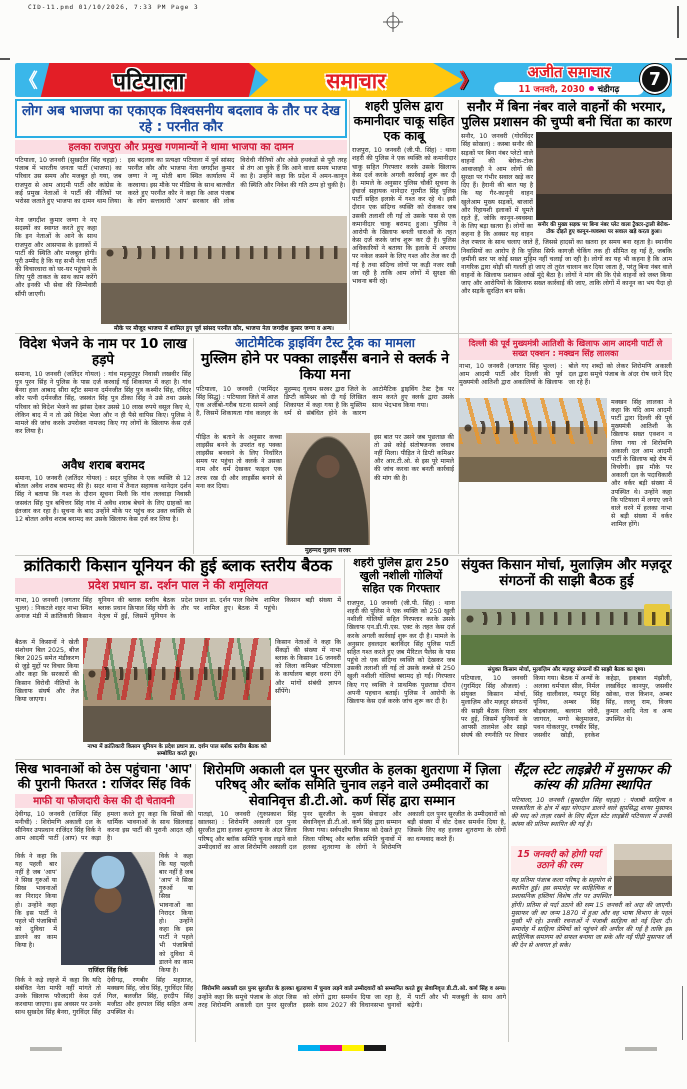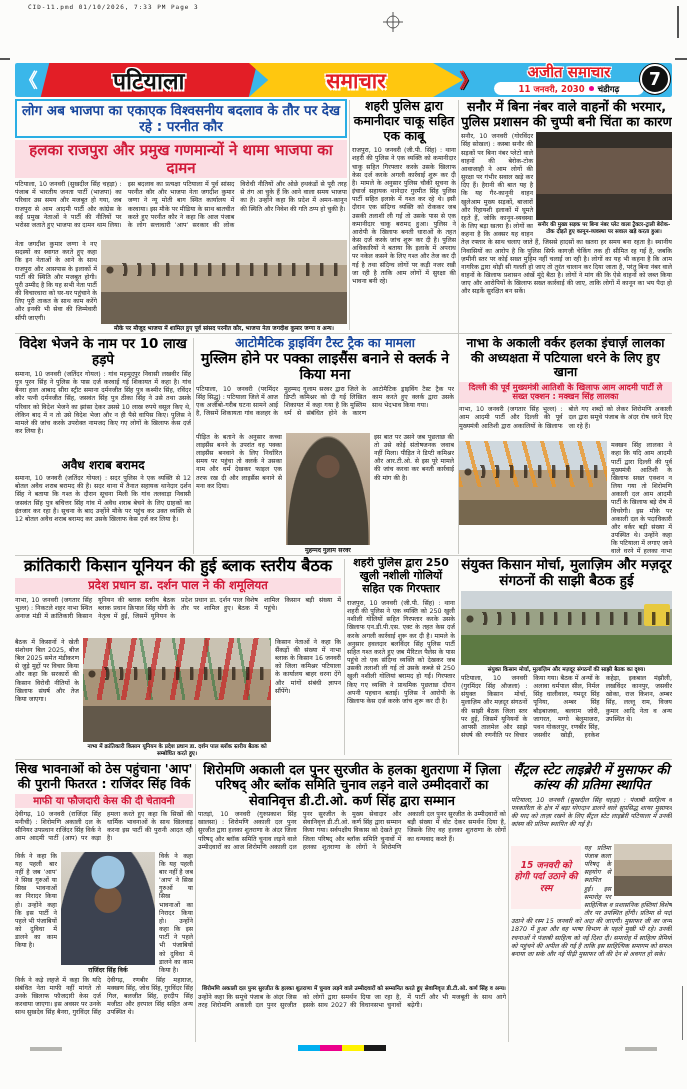--- a/index.html
+++ b/index.html
@@ -83,21 +83,21 @@
       linear-gradient(180deg,#c9b9a5,#a08b73);}
   .photo--portrait::after{display:none;}
   .photo--virk{background:radial-gradient(circle at 50% 18%,#9cc4e0 16px,transparent 17px),
       radial-gradient(circle at 50% 42%,#77573f 13px,transparent 14px),
       radial-gradient(ellipse at 50% 100%,#3c4250 52px,transparent 53px),
       linear-gradient(180deg,#d7d2c8,#b9b2a4);}
   .photo--virk::after{display:none;}
   .photo--statue{background:linear-gradient(180deg,#4a423a,#2d2username 60%,#201c18);}
   .photo--statue::after{display:none;}
   .hi-box{background:#fdecec;color:#d11a39;font-weight:800;font-size:9px;line-height:1.3;
-      text-align:center;padding:14px 2px;float:left;width:70px;margin:2px 3px 1px 0;}
+      text-align:center;padding:3px 2px;float:left;width:96px;margin:2px 3px 1px 0;}
   .float-r{float:right;margin:0 0 2px 3px;}
 
   
   .vrule{position:absolute;width:1px;background:#c9c9c4;}
   .hrule{position:absolute;height:1px;background:#c9c9c4;}
 </style>
 </head>
 <body>
 
 <div class="page">
@@ -128,21 +128,21 @@
         <span class="date">11 जनवरी, 2030</span>
         <span class="dot"></span>
         <span class="city">चंडीगढ़</span>
       </div>
     </div>
     <div class="page-circle">7</div>
   </div>
 
   <div class="article" style="left:15px;top:99px;width:332px;height:233px;">
     <div class="hl-boxed">लोग अब भाजपा का एकाएक विश्वसनीय बदलाव के तौर पर देख रहे : परनीत कौर</div>
-    <div class="subbar" style="font-size:15px;">हलका राजपुरा और प्रमुख गणमान्यों ने थामा भाजपा का दामन</div>
+    <div class="subbar" style="font-size:10px;">हलका राजपुरा और प्रमुख गणमान्यों ने थामा भाजपा का दामन</div>
     <div class="body cols3" style="height:58px;margin-top:2px;">पटियाला, 10 जनवरी (सुखदील सिंह चहड़ा) : पंजाब में भारतीय जनता पार्टी (भाजपा) का परिवार उस समय और मजबूत हो गया, जब राजपुरा से आम आदमी पार्टी और कांग्रेस के कई प्रमुख नेताओं ने पार्टी की नीतियों पर भरोसा जताते हुए भाजपा का दामन थाम लिया। इस बदलाव का प्रत्यक्षा पटियाला में पूर्व सांसद परनीत कौर और भाजपा नेता जगदीश कुमार जग्गा ने न्यू मोती बाग स्थित कार्यालय में करवाया। इस मौके पर मीडिया के साथ बातचीत करते हुए परनीत कौर ने कहा कि आज पंजाब के लोग सत्ताधारी 'आप' सरकार की लोक विरोधी नीतियों और ओछे हथकंडों से पूरी तरह से तंग आ चुके हैं कि आने वाला समय भाजपा का है। उन्होंने कहा कि प्रदेश में अमन-कानून की स्थिति और निवेश की गति ठप्प हो चुकी है।</div>
     <div class="row" style="flex:1;margin-top:2px;">
       <div class="body" style="width:82px;flex:none;">नेता जगदीश कुमार जग्गा ने नए सदस्यों का स्वागत करते हुए कहा कि इन नेताओं के आने के साथ राजपुरा और आसपास के इलाकों में पार्टी की स्थिति और मजबूत होगी। पूरी उम्मीद है कि यह सभी नेता पार्टी की विचारधारा को घर-घर पहुंचाने के लिए पूरी ताकत के साथ काम करेंगे और इनकी भी सेवा की जिम्मेवारी सौंपी जाएगी।</div>
       <div style="flex:1;display:flex;flex-direction:column;">
         <div class="photo" style="flex:1;"></div>
         <div class="caption">मौके पर मौजूद भाजपा में शामिल हुए पूर्व सांसद परनीत कौर, भाजपा नेता जगदीश कुमार जग्गा व अन्य।</div>
       </div>
     </div>
   </div>
 
@@ -177,21 +177,20 @@
       <div class="body" style="width:86px;flex:none;">पीड़ित के बताने के अनुसार कच्चा लाइसैंस बनने के उपरांत वह पक्का लाइसैंस बनवाने के लिए निर्धारित समय पर पहुंचा तो क्लर्क ने उसका नाम और धर्म देखकर फाइल एक तरफ रख दी और लाइसैंस बनाने से मना कर दिया।</div>
       <div style="width:84px;flex:none;display:flex;flex-direction:column;">
         <div class="photo photo--portrait" style="flex:1;"></div>
         <div class="caption" style="font-size:6.2px;">मुहम्मद गुलाम सरवर</div>
       </div>
       <div class="body" style="flex:1;">इस बात पर उसने जब पूछताछ की तो उसे कोई संतोषजनक जवाब नहीं मिला। पीड़ित ने डिप्टी कमिश्नर और आर.टी.ओ. से इस पूरे मामले की जांच करवा कर बनती कार्रवाई की मांग की है।</div>
     </div>
   </div>
 
   <div class="article" style="left:459px;top:336px;width:213px;height:218px;">
-    <div class="hl" style="font-size:12.3px;">नाभा के अकाली वर्कर हलका इंचार्ज़ लालका की अध्यक्षता में पटियाला धरने के लिए हुए खाना</div>
     <div class="subbar" style="font-size:8.2px;">दिल्ली की पूर्व मुख्यमंत्री आतिशी के खिलाफ आम आदमी पार्टी ले सख्त एक्शन : मक्खन सिंह लालका</div>
     <div class="body cols2" style="height:34px;margin-top:2px;">नाभा, 10 जनवरी (जगतार सिंह भुल्ल) : आम आदमी पार्टी और दिल्ली की पूर्व मुख्यमंत्री आतिशी द्वारा अकालियों के खिलाफ बोले गए शब्दों को लेकर शिरोमणि अकाली दल द्वारा समूचे पंजाब के अंदर रोष धरने दिए जा रहे हैं।</div>
     <div class="row" style="flex:1;margin-top:2px;">
       <div class="photo photo--flags" style="width:148px;flex:none;height:84px;align-self:flex-start;"></div>
       <div class="body" style="flex:1;">मक्खन सिंह लालका ने कहा कि यदि आम आदमी पार्टी द्वारा दिल्ली की पूर्व मुख्यमंत्री आतिशी के खिलाफ सख्त एक्शन न लिया गया तो शिरोमणि अकाली दल आम आदमी पार्टी के खिलाफ बड़े रोष में विचरेगी। इस मौके पर अकाली दल के पदाधिकारी और वर्कर बड़ी संख्या में उपस्थित थे। उन्होंने कहा कि पटियाला में लगाए जाने वाले धरने में हलका नाभा से बड़ी संख्या में वर्कर शामिल होंगे।</div>
     </div>
   </div>
 
   <div class="article" style="left:15px;top:557px;width:326px;height:200px;">
     <div class="hl" style="font-size:16px;">क्रांतिकारी किसान यूनियन की हुई ब्लाक स्तरीय बैठक</div>

